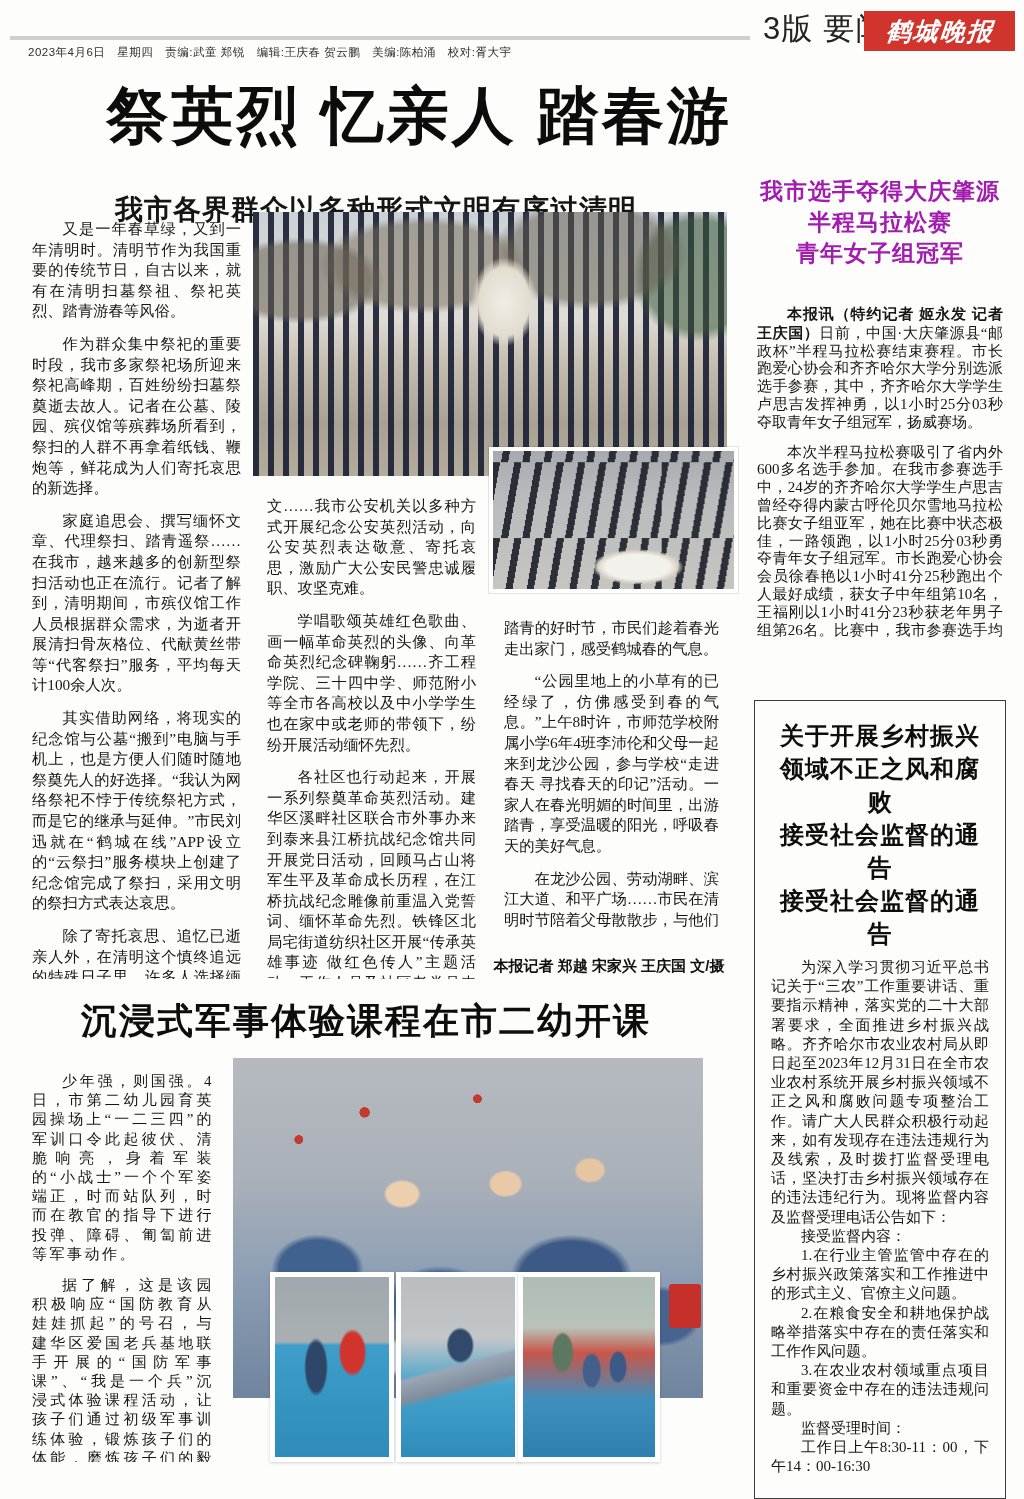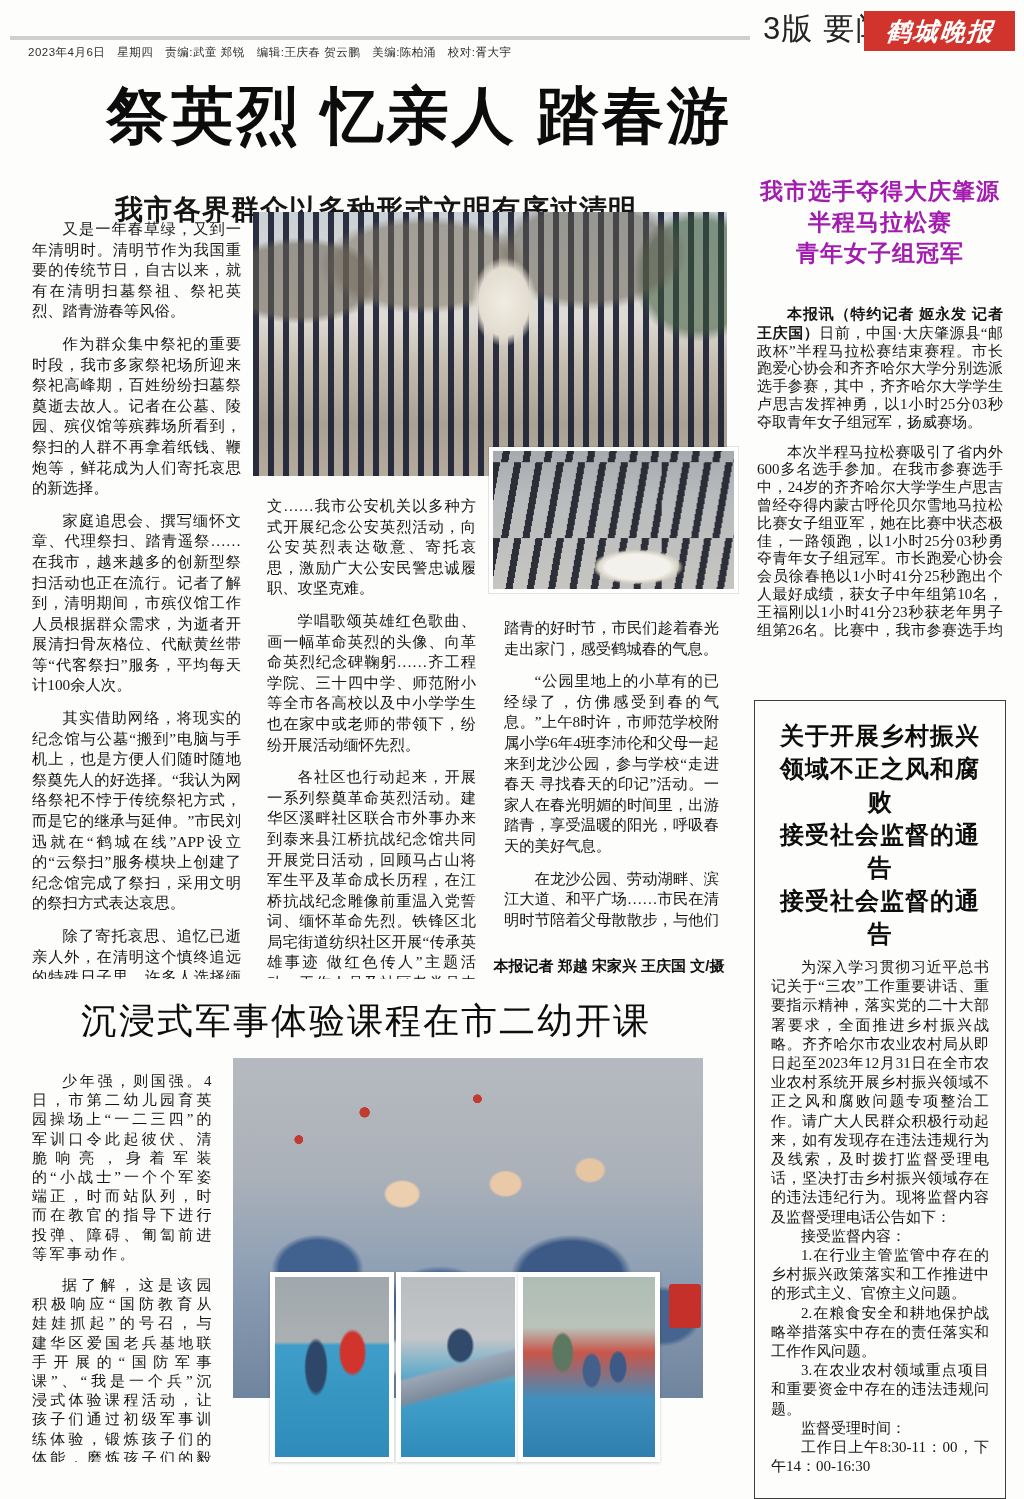--- a/index.html
+++ b/index.html
@@ -51,21 +51,21 @@
     box-shadow:0 0 0 1px rgba(0,0,0,.10);
     background:
       radial-gradient(ellipse 62px 24px at 60% 84%, #f3f1eb 0 52%, #d9d5c9 64%, rgba(0,0,0,0) 74%),
       repeating-linear-gradient(100deg, rgba(24,27,37,.88) 0 7px, rgba(24,27,37,0) 7px 21px),
       linear-gradient(#a6aaae 0%, #b8bbbd 32%, #c6c5c1 100%);
     background-size:100% 100%,70% 55%,100% 100%;
     background-position:0 0,0 18%,0 0;}
 
   
   .mil-h{position:absolute;left:20px;top:997px;width:692px;text-align:center;
-         font-size:36px;font-weight:400;letter-spacing:2px;color:#0d0d0d;}
+         font-size:36px;font-weight:700;letter-spacing:2px;color:#0d0d0d;}
   .colb{left:20px;top:1060px;width:206px;height:402px;font-size:15px;line-height:19.2px;letter-spacing:2.5px;}
   .ph-big{left:233px;top:1058px;width:470px;height:340px;
     background:
       radial-gradient(circle 7px at 28% 16%, #c23b30 0 70%, rgba(0,0,0,0) 78%),
       radial-gradient(circle 6px at 52% 12%, #c23b30 0 70%, rgba(0,0,0,0) 78%),
       radial-gradient(circle 6px at 14% 24%, #c23b30 0 70%, rgba(0,0,0,0) 78%),
       radial-gradient(ellipse 26px 20px at 36% 40%, #eccfae 0 60%, rgba(0,0,0,0) 72%),
       radial-gradient(ellipse 24px 19px at 58% 37%, #e9c9a7 0 60%, rgba(0,0,0,0) 72%),
       radial-gradient(ellipse 22px 18px at 76% 33%, #e6c5a2 0 60%, rgba(0,0,0,0) 72%),
       radial-gradient(ellipse 70px 52px at 18% 62%, #41618e 0 55%, rgba(0,0,0,0) 66%),

